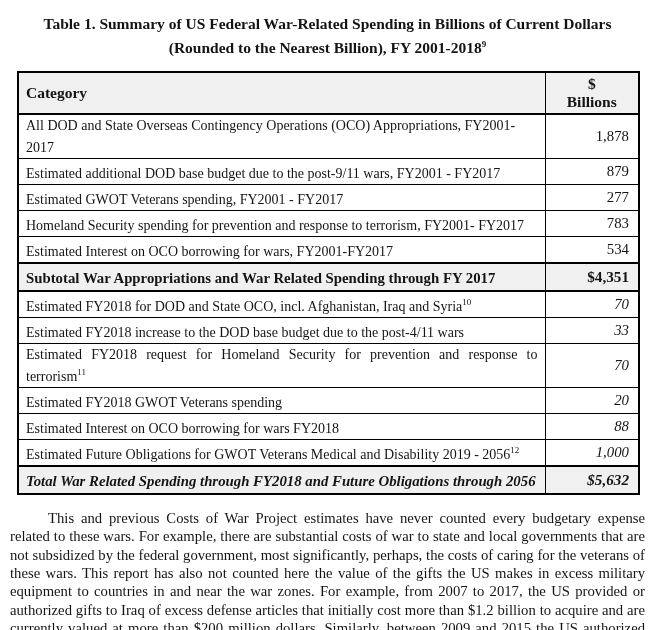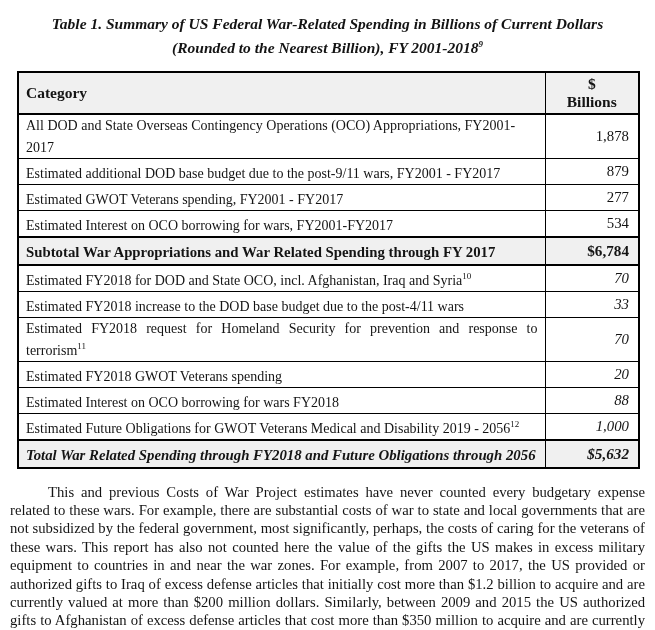--- a/index.html
+++ b/index.html
@@ -10,21 +10,20 @@
     color: var(--text, #141414);
   }
   .page { padding: 10px 10px 0 10px; width: 655px; }
 
   .doc-title {
     margin: 3px 0 0 0;
     text-align: center;
     font-size: 15.5px;
     font-weight: bold;
     line-height: 21px;
-    font-style: italic;
   }
   .doc-title sup { font-size: 9px; }
 
   table.spending {
     border-collapse: collapse;
     table-layout: fixed;
     width: 621px;
     margin: 13px 0 0 7px;
     border: 2px solid var(--border, #000);
   }
@@ -88,26 +87,30 @@
       </tr>
       <tr>
         <td class="cat"><span>Estimated additional DOD base budget due to the post-9/11 wars, FY2001 - FY2017</span><sup></sup></td>
         <td class="val">879</td>
       </tr>
       <tr>
         <td class="cat"><span>Estimated GWOT Veterans spending, FY2001 - FY2017</span><sup></sup></td>
         <td class="val">277</td>
       </tr>
       <tr>
+        <td class="cat"><span>Homeland Security spending for prevention and response to terrorism, FY2001- FY2017</span><sup></sup></td>
+        <td class="val">783</td>
+      </tr>
+      <tr>
         <td class="cat"><span>Estimated Interest on OCO borrowing for wars, FY2001-FY2017</span><sup></sup></td>
         <td class="val">534</td>
       </tr>
       <tr class="subtotal">
         <td class="cat"><span>Subtotal War Appropriations and War Related Spending through FY 2017</span><sup></sup></td>
-        <td class="val">$6,784</td>
+        <td class="val">$4,351</td>
       </tr>
       <tr>
         <td class="cat"><span>Estimated FY2018 for DOD and State OCO, incl. Afghanistan, Iraq and Syria</span><sup>10</sup></td>
         <td class="val ital">70</td>
       </tr>
       <tr>
         <td class="cat"><span>Estimated FY2018 increase to the DOD base budget due to the post-4/11 wars</span><sup></sup></td>
         <td class="val ital">33</td>
       </tr>
       <tr>

